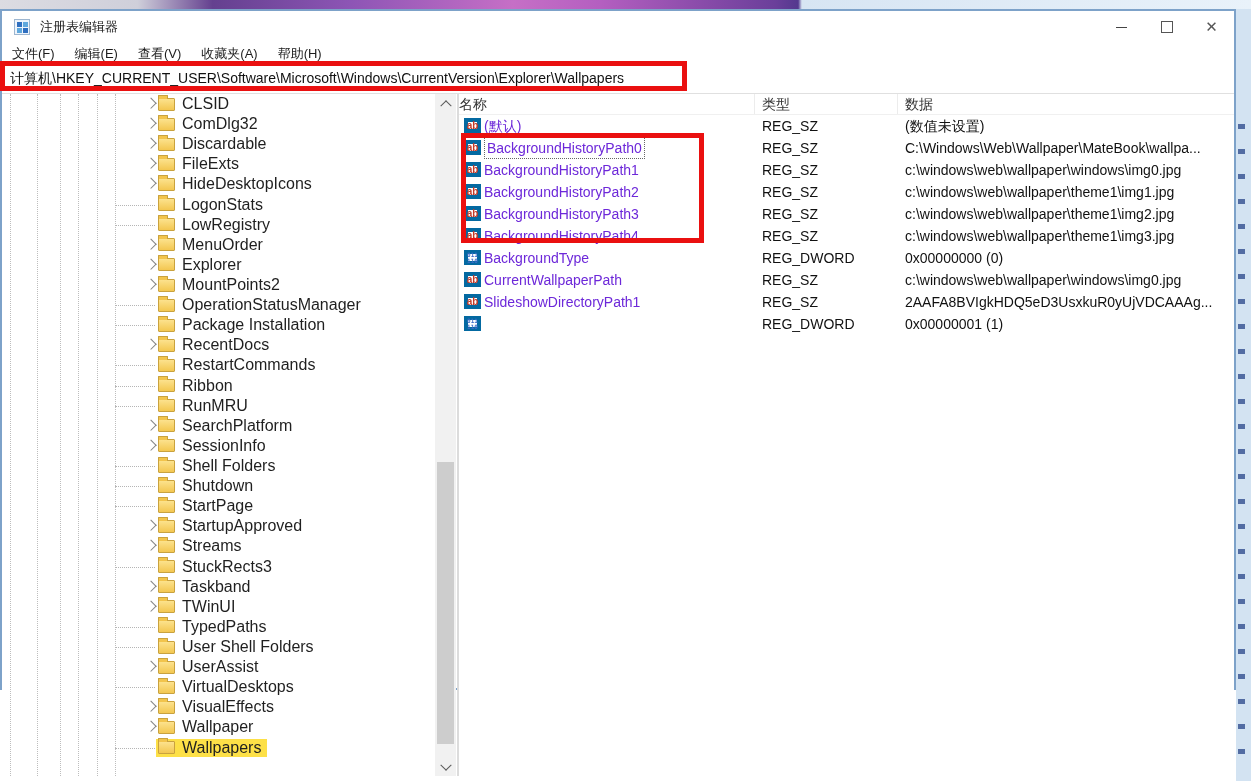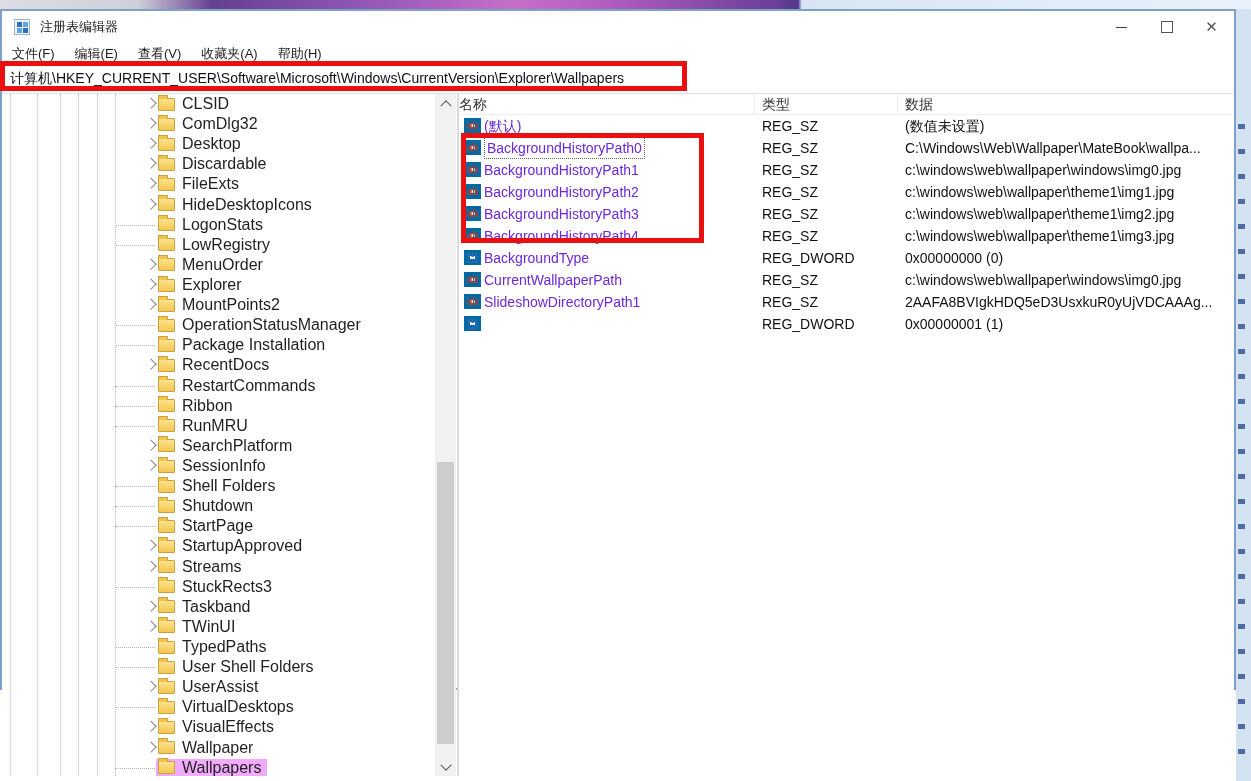--- a/index.html
+++ b/index.html
@@ -54,42 +54,42 @@
   
   .guide{position:absolute;top:0;bottom:0;width:0;border-left:1px dotted #bdbdbd;}
   
   .tree-items{position:absolute;left:0;top:0;right:22px;bottom:0;}
   .tree-row{position:relative;height:20.12px;}
   .conn{position:absolute;left:113px;top:50%;width:40px;border-top:1px dotted #b5b5b5;}
   .chev{position:absolute;left:145px;top:50%;width:7px;height:7px;
         border-right:1.6px solid #838383;border-bottom:1.6px solid #838383;
         transform:translateY(-60%) rotate(-45deg);}
   .selwrap{position:absolute;left:154px;top:1px;bottom:1px;display:flex;align-items:center;padding:0 6px 0 2px;}
-  .tree-row.selected .selwrap{background:#f0abfc;}
+  .tree-row.selected .selwrap{background:#fde047;}
   .folder{position:relative;width:17px;height:13px;margin-right:7px;flex:0 0 auto;
           background:linear-gradient(#fce28d,#f3c751);border:1px solid #c9a23e;border-radius:1px;box-sizing:border-box;}
   .folder::before{content:"";position:absolute;left:-1px;top:-4px;width:8px;height:3px;
           background:#f2c44c;border:1px solid #c9a23e;border-bottom:none;border-radius:1px 1px 0 0;}
   .tlabel{font-size:16px;color:#1f1f1f;white-space:nowrap;}
   
   .tree-scroll{position:absolute;right:0;top:0;width:21px;height:100%;background:#f1f1f1;}
   .sb-btn{position:absolute;left:0;width:21px;height:17px;display:flex;align-items:center;justify-content:center;}
   .sb-up{top:0;} .sb-down{bottom:0;}
   .sb-chev{width:7px;height:7px;border-right:1.5px solid #5a5a5a;border-bottom:1.5px solid #5a5a5a;}
   .sb-up .sb-chev{transform:rotate(-135deg) translate(-2px,-2px);}
   .sb-down .sb-chev{transform:rotate(45deg) translate(-2px,-2px);}
   .sb-thumb{position:absolute;left:2px;width:17px;top:368px;height:282px;background:#cdcdcd;}
   
   .list-header{position:relative;height:20px;border-bottom:1px solid #f0f0f0;}
   .hcell{position:absolute;top:0;line-height:20px;font-size:14px;color:#333;border-right:1px solid #ececec;box-sizing:border-box;}
   .hcell.c0{left:0;width:296px;}
   .hcell.c1{left:296px;width:143px;padding-left:7px;}
   .hcell.c2{left:439px;width:330px;padding-left:7px;border-right:none;}
   .lrow{position:relative;height:22px;}
-  .vicon{position:absolute;left:5px;top:3px;width:17px;height:15px;border:6px solid #0369a1;background:#fff;
+  .vicon{position:absolute;left:5px;top:3px;width:17px;height:15px;border:4px solid #0369a1;background:#fff;
          box-sizing:border-box;display:flex;align-items:center;justify-content:center;}
   .vicon.string{color:#c23a28;font-weight:bold;font-size:10px;}
   .vicon.dword{flex-direction:column;color:#3d6cc8;font-size:6px;line-height:6px;font-family:"DejaVu Sans Mono",monospace;font-weight:bold;}
   .vname{position:absolute;left:25px;top:0;line-height:22px;font-size:14px;color:#6d28d9;white-space:nowrap;max-width:270px;overflow:hidden;}
   .vname.focused{outline:1px dotted #666;outline-offset:-1px;padding:0 3px;}
   .vtype{position:absolute;left:303px;top:0;line-height:22px;font-size:14px;color:#111;white-space:nowrap;}
   .vdata{position:absolute;left:446px;top:0;line-height:22px;font-size:14px;color:#111;white-space:nowrap;max-width:322px;overflow:hidden;}
   
   .anno{position:absolute;border:5px solid var(--anno-red,#ea1010);box-sizing:border-box;z-index:50;pointer-events:none;}
   .anno-address{left:0px;top:61px;width:687px;height:30px;}
@@ -157,27 +157,20 @@
             <span class="chev"></span>
             <span class="selwrap">
               <span class="folder"></span>
               <span class="tlabel">ComDlg32</span>
             </span>
           </div>
           <div class="tree-row">
             <span class="chev"></span>
             <span class="selwrap">
               <span class="folder"></span>
-              <span class="tlabel">Desktop</span>
-            </span>
-          </div>
-          <div class="tree-row">
-            <span class="chev"></span>
-            <span class="selwrap">
-              <span class="folder"></span>
               <span class="tlabel">Discardable</span>
             </span>
           </div>
           <div class="tree-row">
             <span class="chev"></span>
             <span class="selwrap">
               <span class="folder"></span>
               <span class="tlabel">FileExts</span>
             </span>
           </div>

